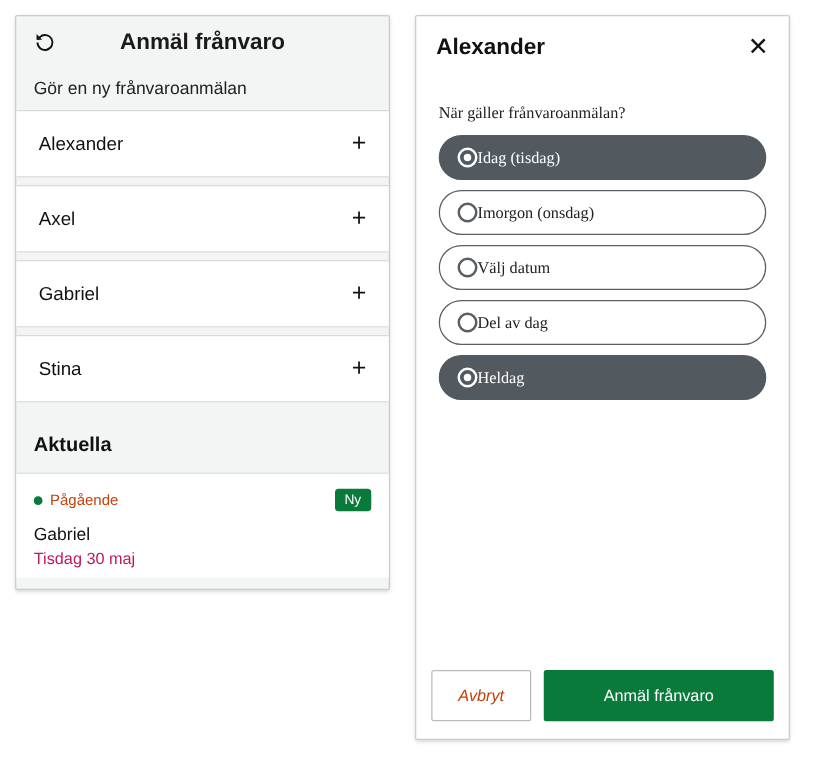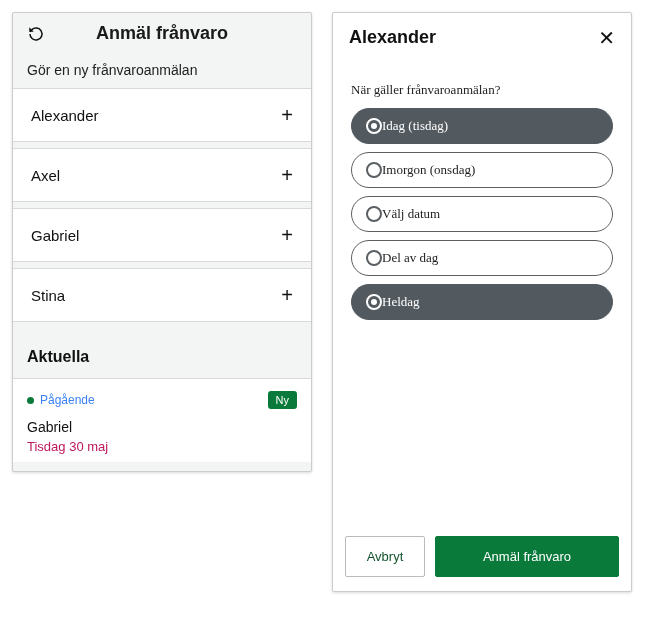--- a/index.html
+++ b/index.html
@@ -93,21 +93,21 @@
     align-items: center;
     gap: 6px;
   }
   .status-dot {
     width: 7px; height: 7px;
     border-radius: 50%;
     background: #0a7a3b;
   }
   .status-text {
     font-size: 12px;
-    color: #3b82f6;
+    color: #c2410c;
     font-weight: 500;
   }
   .badge-new {
     background: #0a7a3b;
     color: #fff;
     font-size: 11px;
     padding: 3px 8px;
     border-radius: 3px;
   }
   .current-name {
@@ -201,21 +201,22 @@
     font-size: 13px;
     font-weight: 500;
     border-radius: 2px;
     text-align: center;
     cursor: pointer;
   }
   .btn-cancel {
     flex: 0 0 80px;
     background: #fff;
     border: 1px solid #bbb;
-    color: #14532d;
+    color: #c2410c;
+    font-style: italic;
   }
   .btn-submit {
     flex: 1;
     background: #0a7a3b;
     border: 1px solid #0a7a3b;
     color: #fff;
   }
 </style>
 </head>
 <body>

